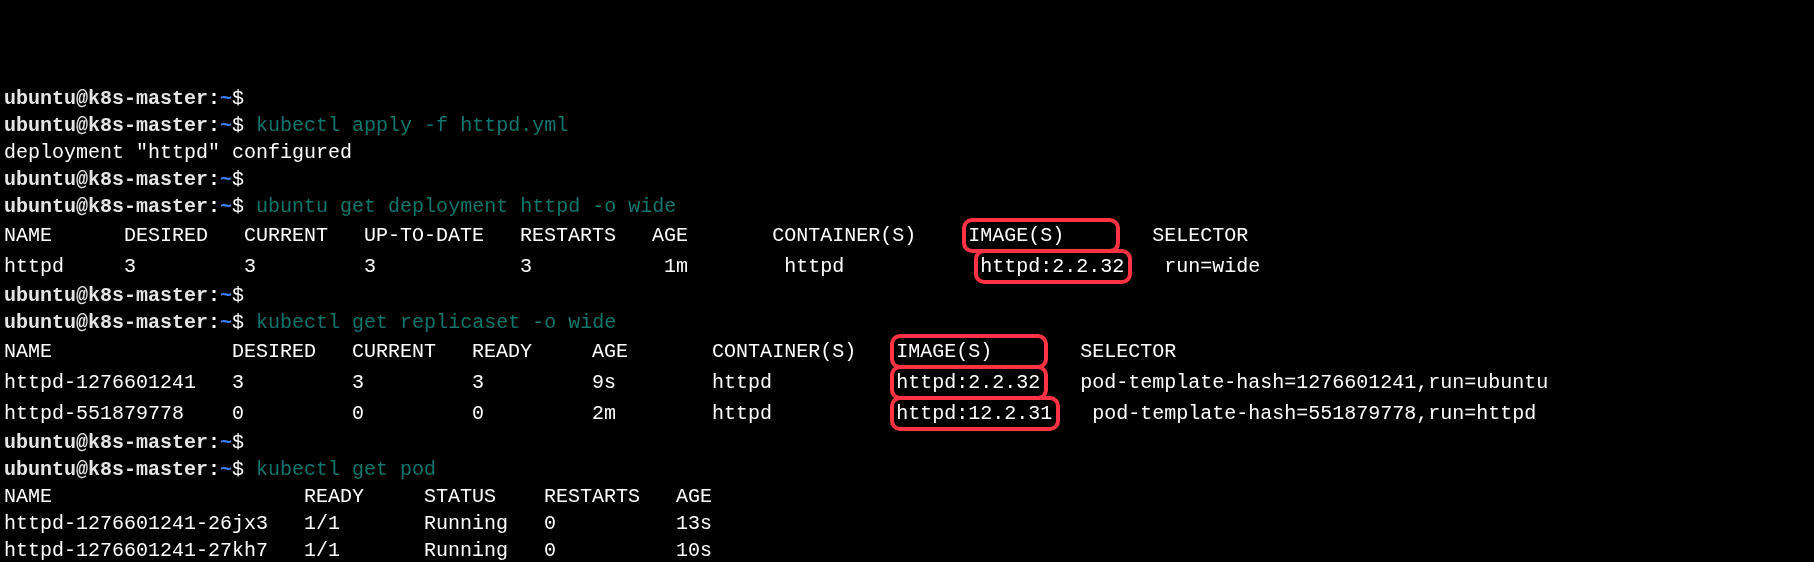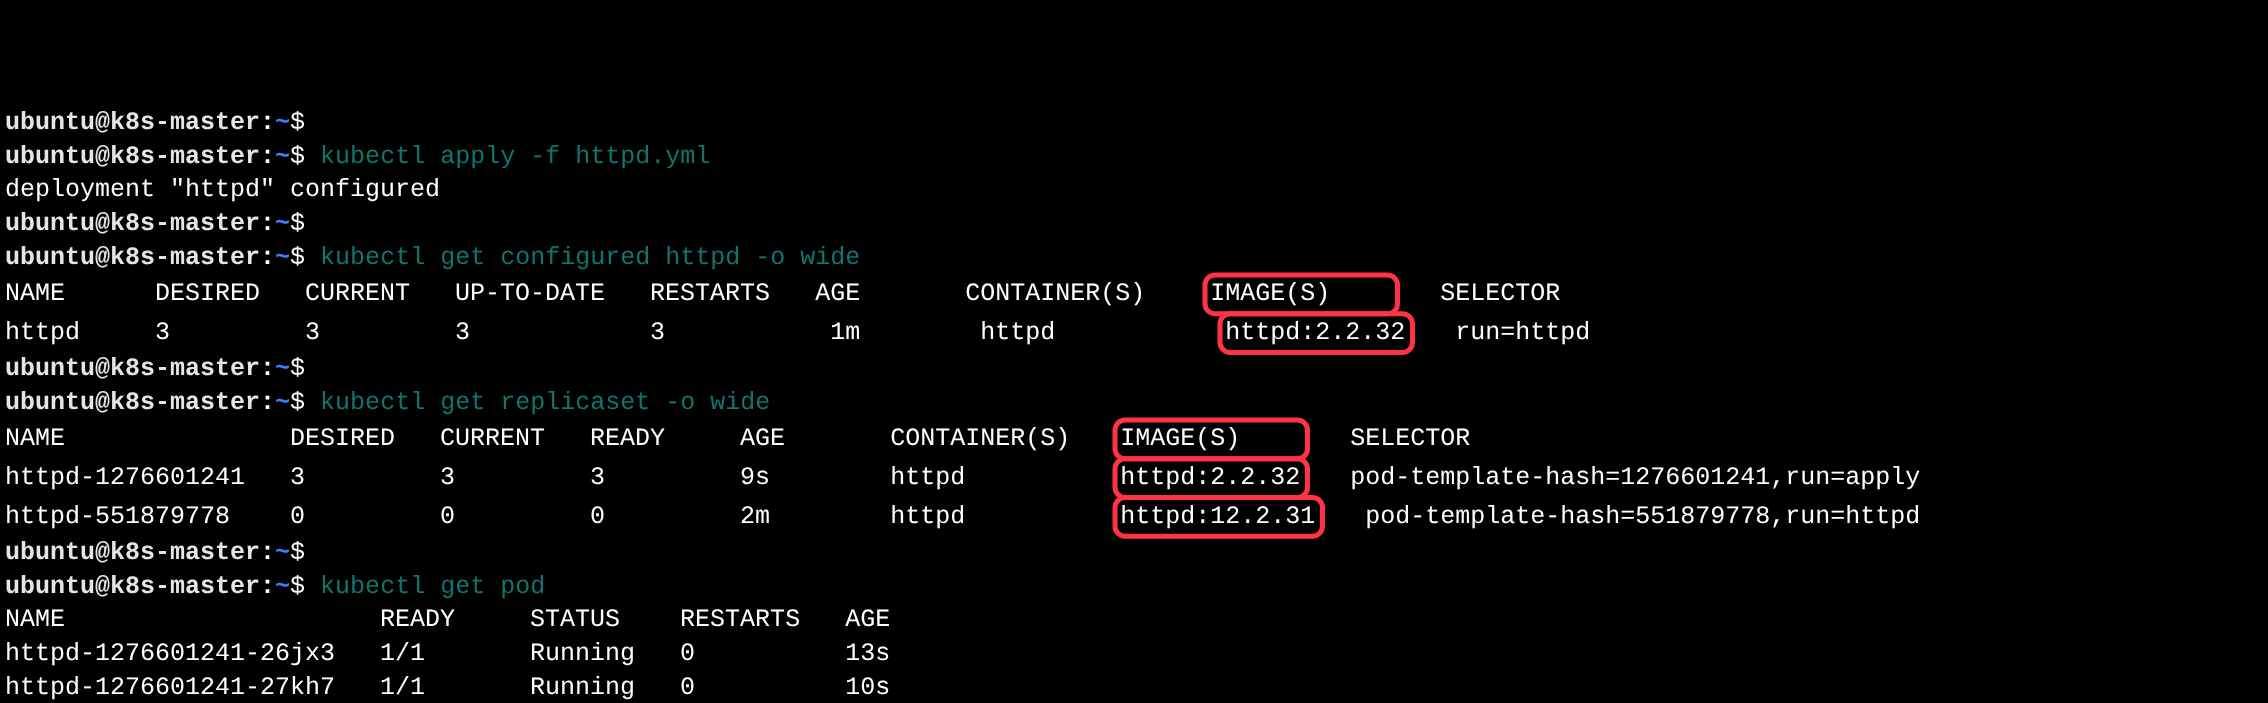--- a/index.html
+++ b/index.html
@@ -31,27 +31,27 @@
     box-decoration-break: clone;
   }
 </style>
 </head>
 <body>
 <div class="term">
 <span class="user">ubuntu@k8s-master</span><span class="colon">:</span><span class="path">~</span><span class="dollar">$ </span>
 <span class="user">ubuntu@k8s-master</span><span class="colon">:</span><span class="path">~</span><span class="dollar">$ </span><span class="cmd">kubectl apply -f httpd.yml</span>
 <span class="out">deployment "httpd" configured</span>
 <span class="user">ubuntu@k8s-master</span><span class="colon">:</span><span class="path">~</span><span class="dollar">$ </span>
-<span class="user">ubuntu@k8s-master</span><span class="colon">:</span><span class="path">~</span><span class="dollar">$ </span><span class="cmd">kubectl get configured httpd -o wide</span>
+<span class="user">ubuntu@k8s-master</span><span class="colon">:</span><span class="path">~</span><span class="dollar">$ </span><span class="cmd">ubuntu get deployment httpd -o wide</span>
 <span class="out">NAME      DESIRED   CURRENT   UP-TO-DATE   RESTARTS   AGE       CONTAINER(S)    </span><span class="hl"><span class="out">IMAGE(S)    </span></span><span class="out">   SELECTOR</span>
-<span class="out">httpd     3         3         3            3           1m        httpd           </span><span class="hl"><span class="out">httpd:2.2.32</span></span><span class="out">   run=httpd</span>
+<span class="out">httpd     3         3         3            3           1m        httpd           </span><span class="hl"><span class="out">httpd:2.2.32</span></span><span class="out">   run=wide</span>
 <span class="user">ubuntu@k8s-master</span><span class="colon">:</span><span class="path">~</span><span class="dollar">$ </span>
 <span class="user">ubuntu@k8s-master</span><span class="colon">:</span><span class="path">~</span><span class="dollar">$ </span><span class="cmd">kubectl get replicaset -o wide</span>
 <span class="out">NAME               DESIRED   CURRENT   READY     AGE       CONTAINER(S)   </span><span class="hl"><span class="out">IMAGE(S)    </span></span><span class="out">   SELECTOR</span>
-<span class="out">httpd-1276601241   3         3         3         9s        httpd          </span><span class="hl"><span class="out">httpd:2.2.32</span></span><span class="out">   pod-template-hash=1276601241,run=apply</span>
+<span class="out">httpd-1276601241   3         3         3         9s        httpd          </span><span class="hl"><span class="out">httpd:2.2.32</span></span><span class="out">   pod-template-hash=1276601241,run=ubuntu</span>
 <span class="out">httpd-551879778    0         0         0         2m        httpd          </span><span class="hl"><span class="out">httpd:12.2.31</span></span><span class="out">   pod-template-hash=551879778,run=httpd</span>
 <span class="user">ubuntu@k8s-master</span><span class="colon">:</span><span class="path">~</span><span class="dollar">$ </span>
 <span class="user">ubuntu@k8s-master</span><span class="colon">:</span><span class="path">~</span><span class="dollar">$ </span><span class="cmd">kubectl get pod</span>
 <span class="out">NAME                     READY     STATUS    RESTARTS   AGE</span>
 <span class="out">httpd-1276601241-26jx3   1/1       Running   0          13s</span>
 <span class="out">httpd-1276601241-27kh7   1/1       Running   0          10s</span>
 
 
 </div>
 

